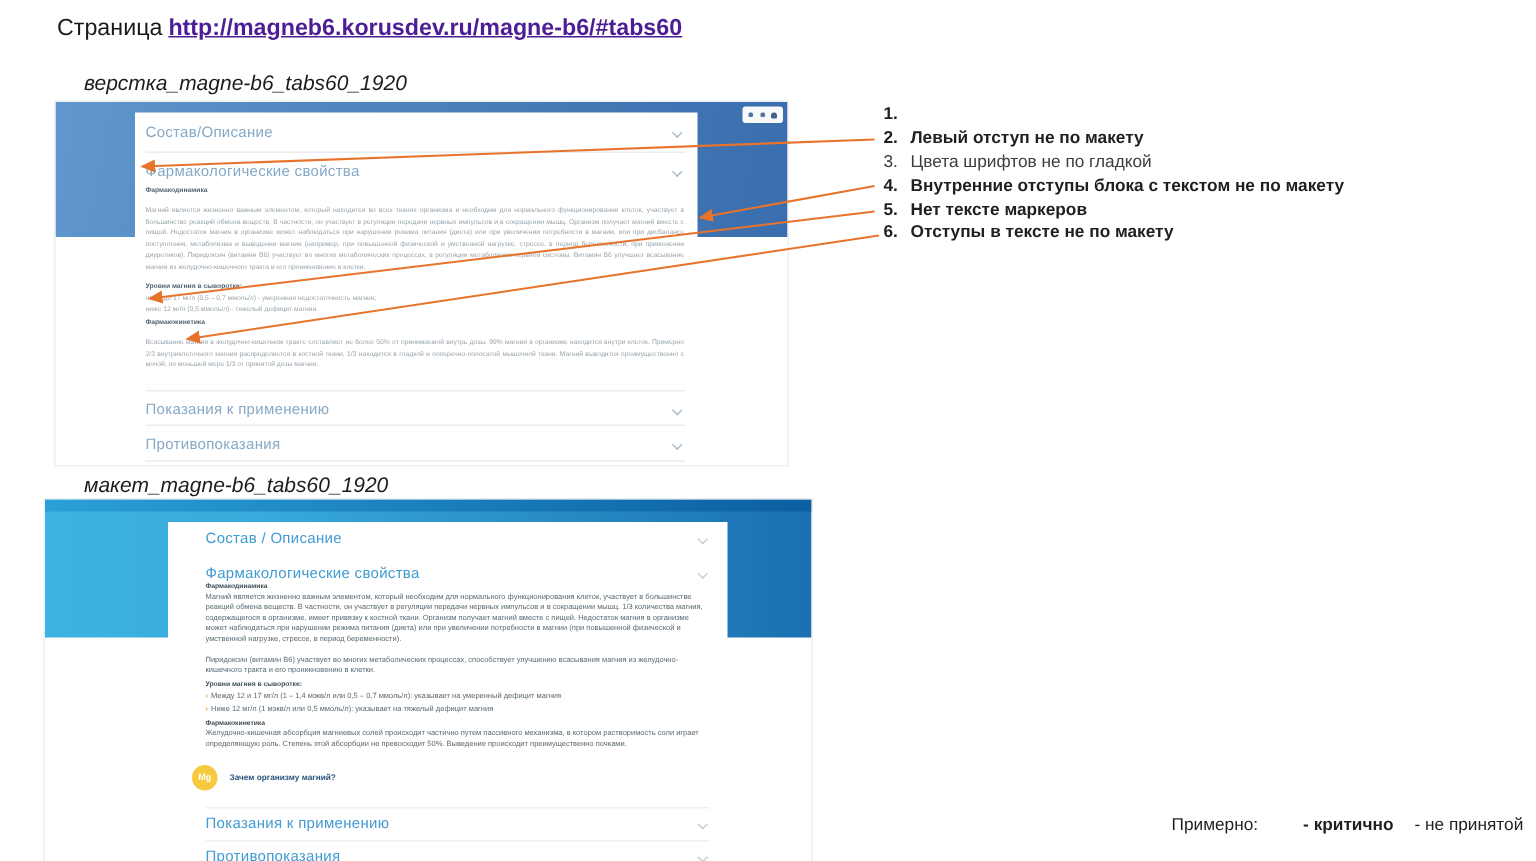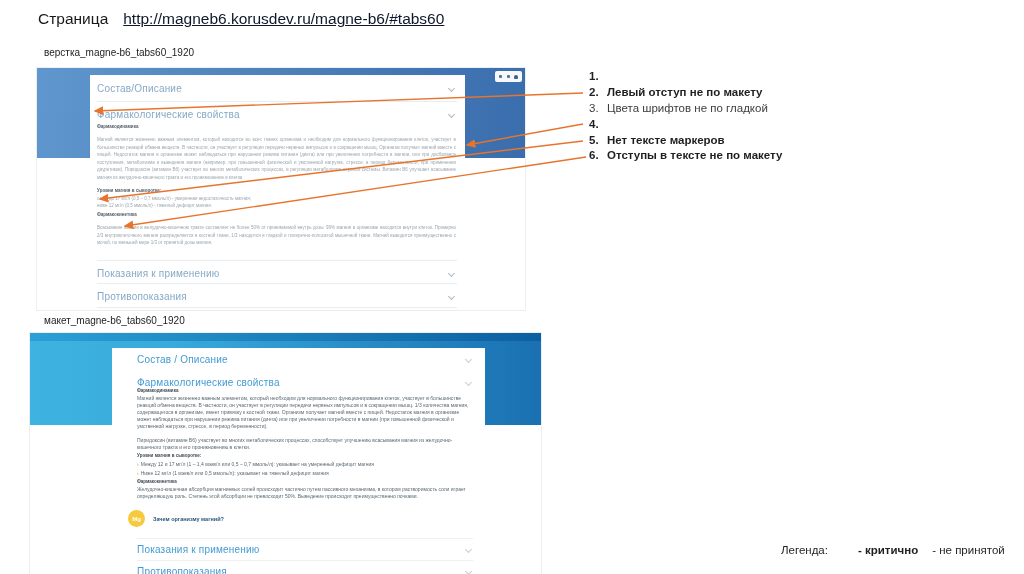--- a/index.html
+++ b/index.html
@@ -1,22 +1,22 @@
 <!DOCTYPE html>
 <html><head>
 <meta charset="utf-8">
 <style>
   html,body{margin:0;padding:0;background:#fff;}
   .slide{position:relative;width:1024px;height:574px;background:#ffffff;overflow:hidden;
          font-family:"Liberation Sans",sans-serif;-webkit-text-size-adjust:none;}
 
   
   .page-title{position:absolute;left:38px;top:10px;font-size:15.5px;color:#1a1a1a;}
-  .page-title a{color:#0f172a;text-decoration:underline;margin-left:15px;cursor:pointer;}
-  .shot-label{position:absolute;font-size:10px;color:#1c1c1c;}
+  .page-title a{color:#4c1d95;text-decoration:underline;margin-left:4px;cursor:pointer;font-weight:bold;}
+  .shot-label{position:absolute;font-style:italic;font-size:14px;color:#1c1c1c;margin-left:12px;}
   .lab-verstka{left:44px;top:47px;}
   .lab-maket{left:44px;top:315px;}
 
   
   .shot{position:absolute;overflow:hidden;background:#fff;box-shadow:0 0 0 1px rgba(180,190,200,.25);}
   .sec{position:absolute;font-size:10px;letter-spacing:.2px;white-space:nowrap;}
   .sub{position:absolute;font-size:4.5px;font-weight:bold;color:#55616b;white-space:nowrap;}
   .tiny{position:absolute;font-size:4.5px;line-height:7.5px;color:#9aa6ae;text-align:justify;}
   .hr{position:absolute;height:1px;background:#e8edf1;}
   .chev{position:absolute;width:4px;height:4px;border-right:1px solid #a9bac7;border-bottom:1px solid #a9bac7;transform:rotate(45deg);}
@@ -146,33 +146,34 @@
     <div class="issue">
         <span class="num">2.</span>
         <span>Левый отступ не по макету</span>
       </div>
     <div class="issue noncrit">
         <span class="num">3.</span>
         <span>Цвета шрифтов не по гладкой</span>
       </div>
     <div class="issue">
         <span class="num">4.</span>
+        <span>Внутренние отступы блока с текстом не по макету</span>
       </div>
     <div class="issue">
         <span class="num">5.</span>
         <span>Нет тексте маркеров</span>
       </div>
     <div class="issue">
         <span class="num">6.</span>
         <span>Отступы в тексте не по макету</span>
       </div>
   </div>
 
   <div class="legend">
-    <span class="lg-label">Легенда:</span>
+    <span class="lg-label">Примерно:</span>
     <span class="lg-crit">- критично</span>
     <span class="lg-noncrit">- не принятой</span>
   </div>
 
   <svg class="arrows" viewBox="0 0 1024 574">
     <defs>
       <marker id="ah" viewBox="0 0 10 10" refX="8.5" refY="5" markerWidth="7" markerHeight="7" orient="auto">
         <path d="M0,0.5 L10,5 L0,9.5 z" fill="#e8742c"></path>
       </marker>
     </defs>

